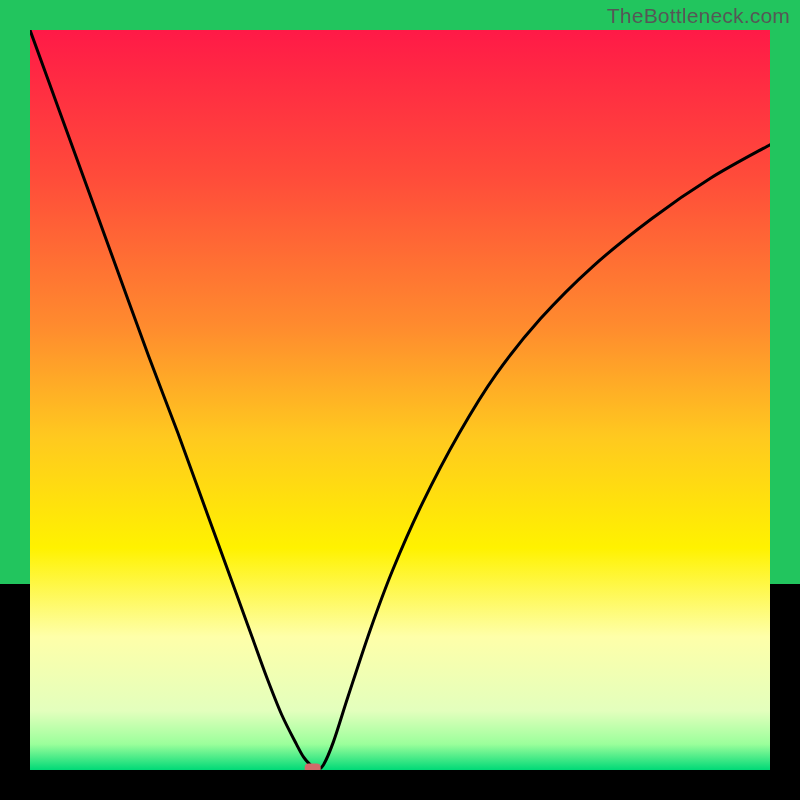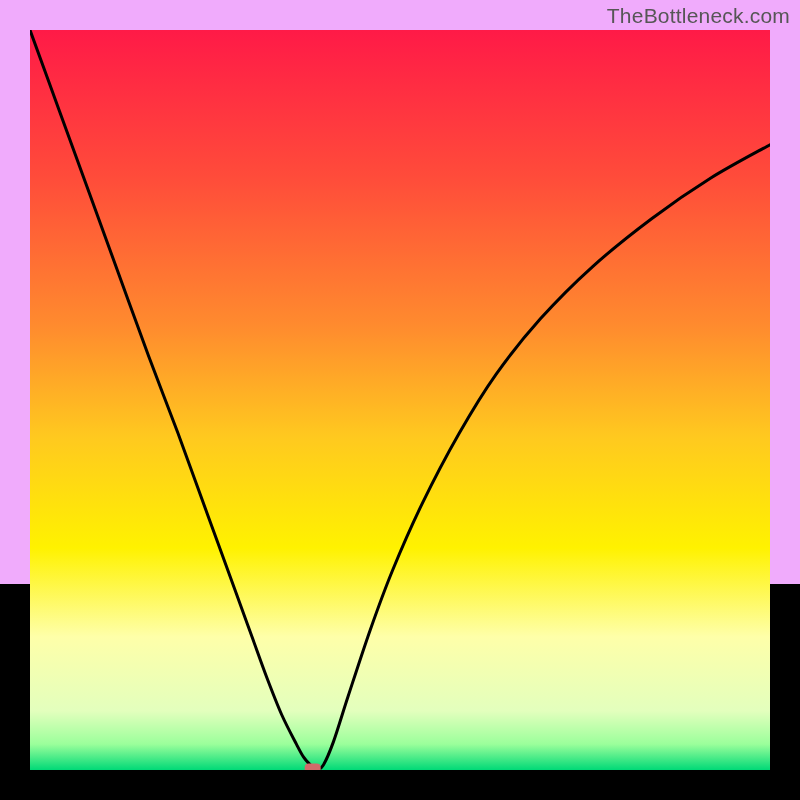--- a/index.html
+++ b/index.html
@@ -7,21 +7,21 @@
     padding: 0;
     width: 800px;
     height: 800px;
     background: #000;
     overflow: hidden;
   }
   .frame {
     position: relative;
     width: 800px;
     height: 584px;
-    background: #f0abfc;
+    background: #22c55e;
   }
   .plot {
     position: absolute;
     left: 30px;
     top: 30px;
     width: 740px;
     height: 740px;
   }
   .watermark {
     position: absolute;

